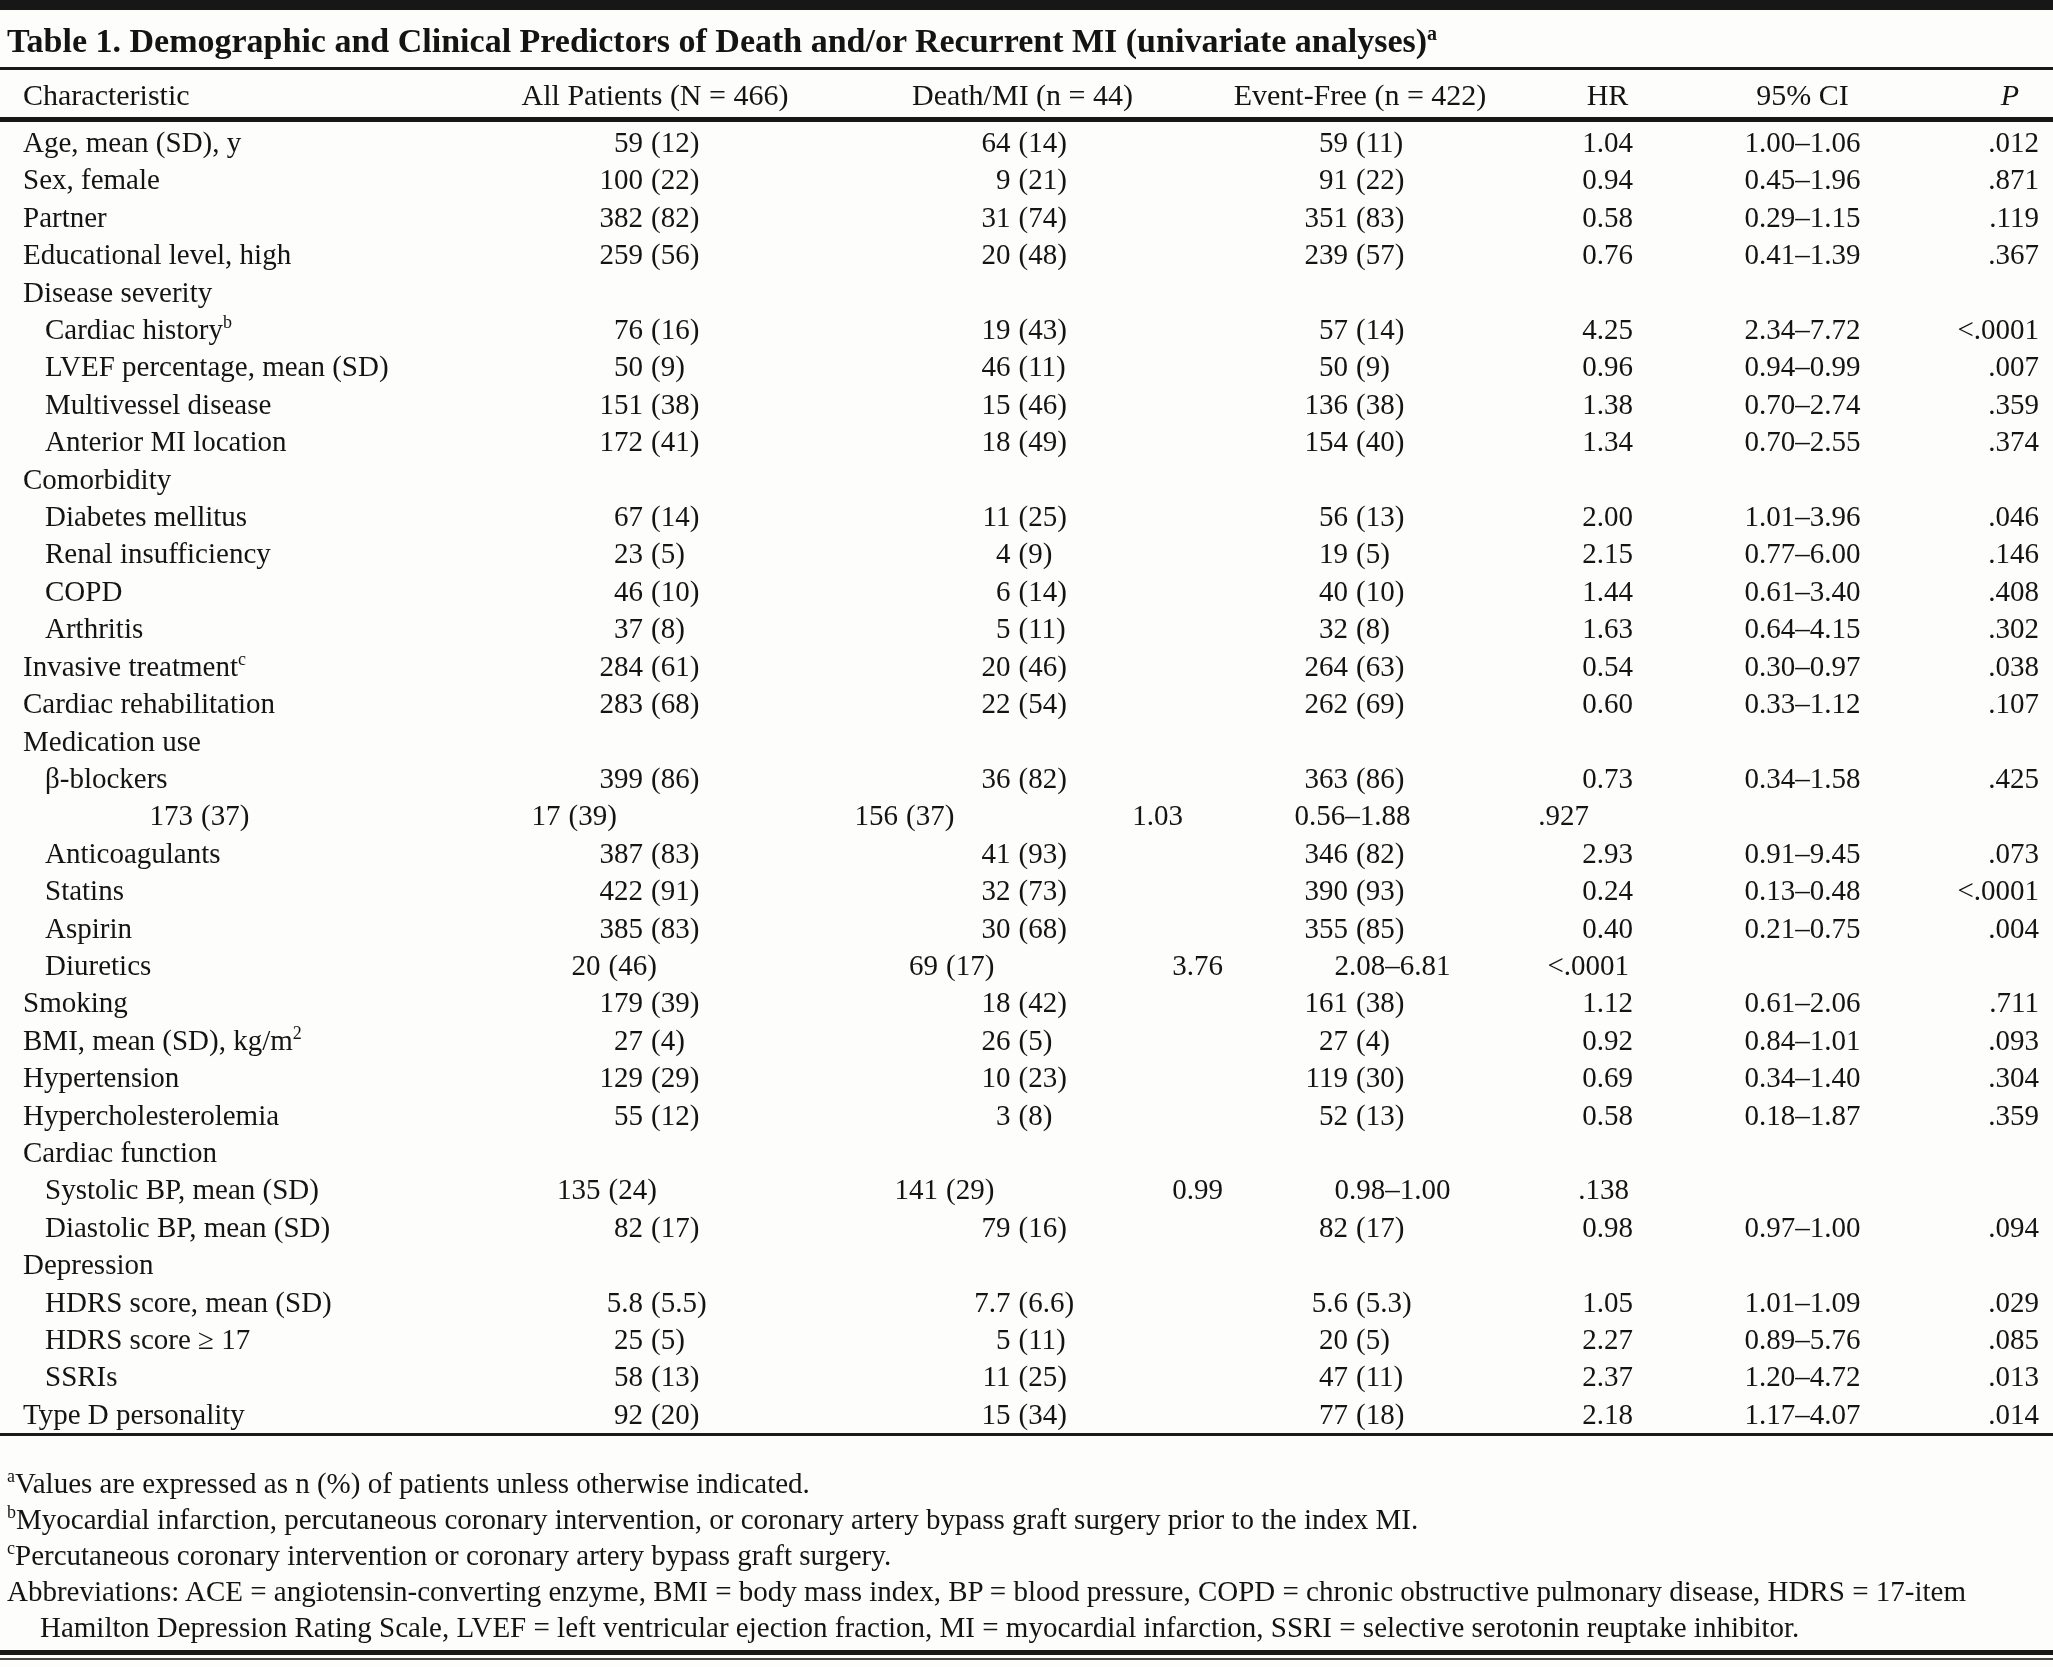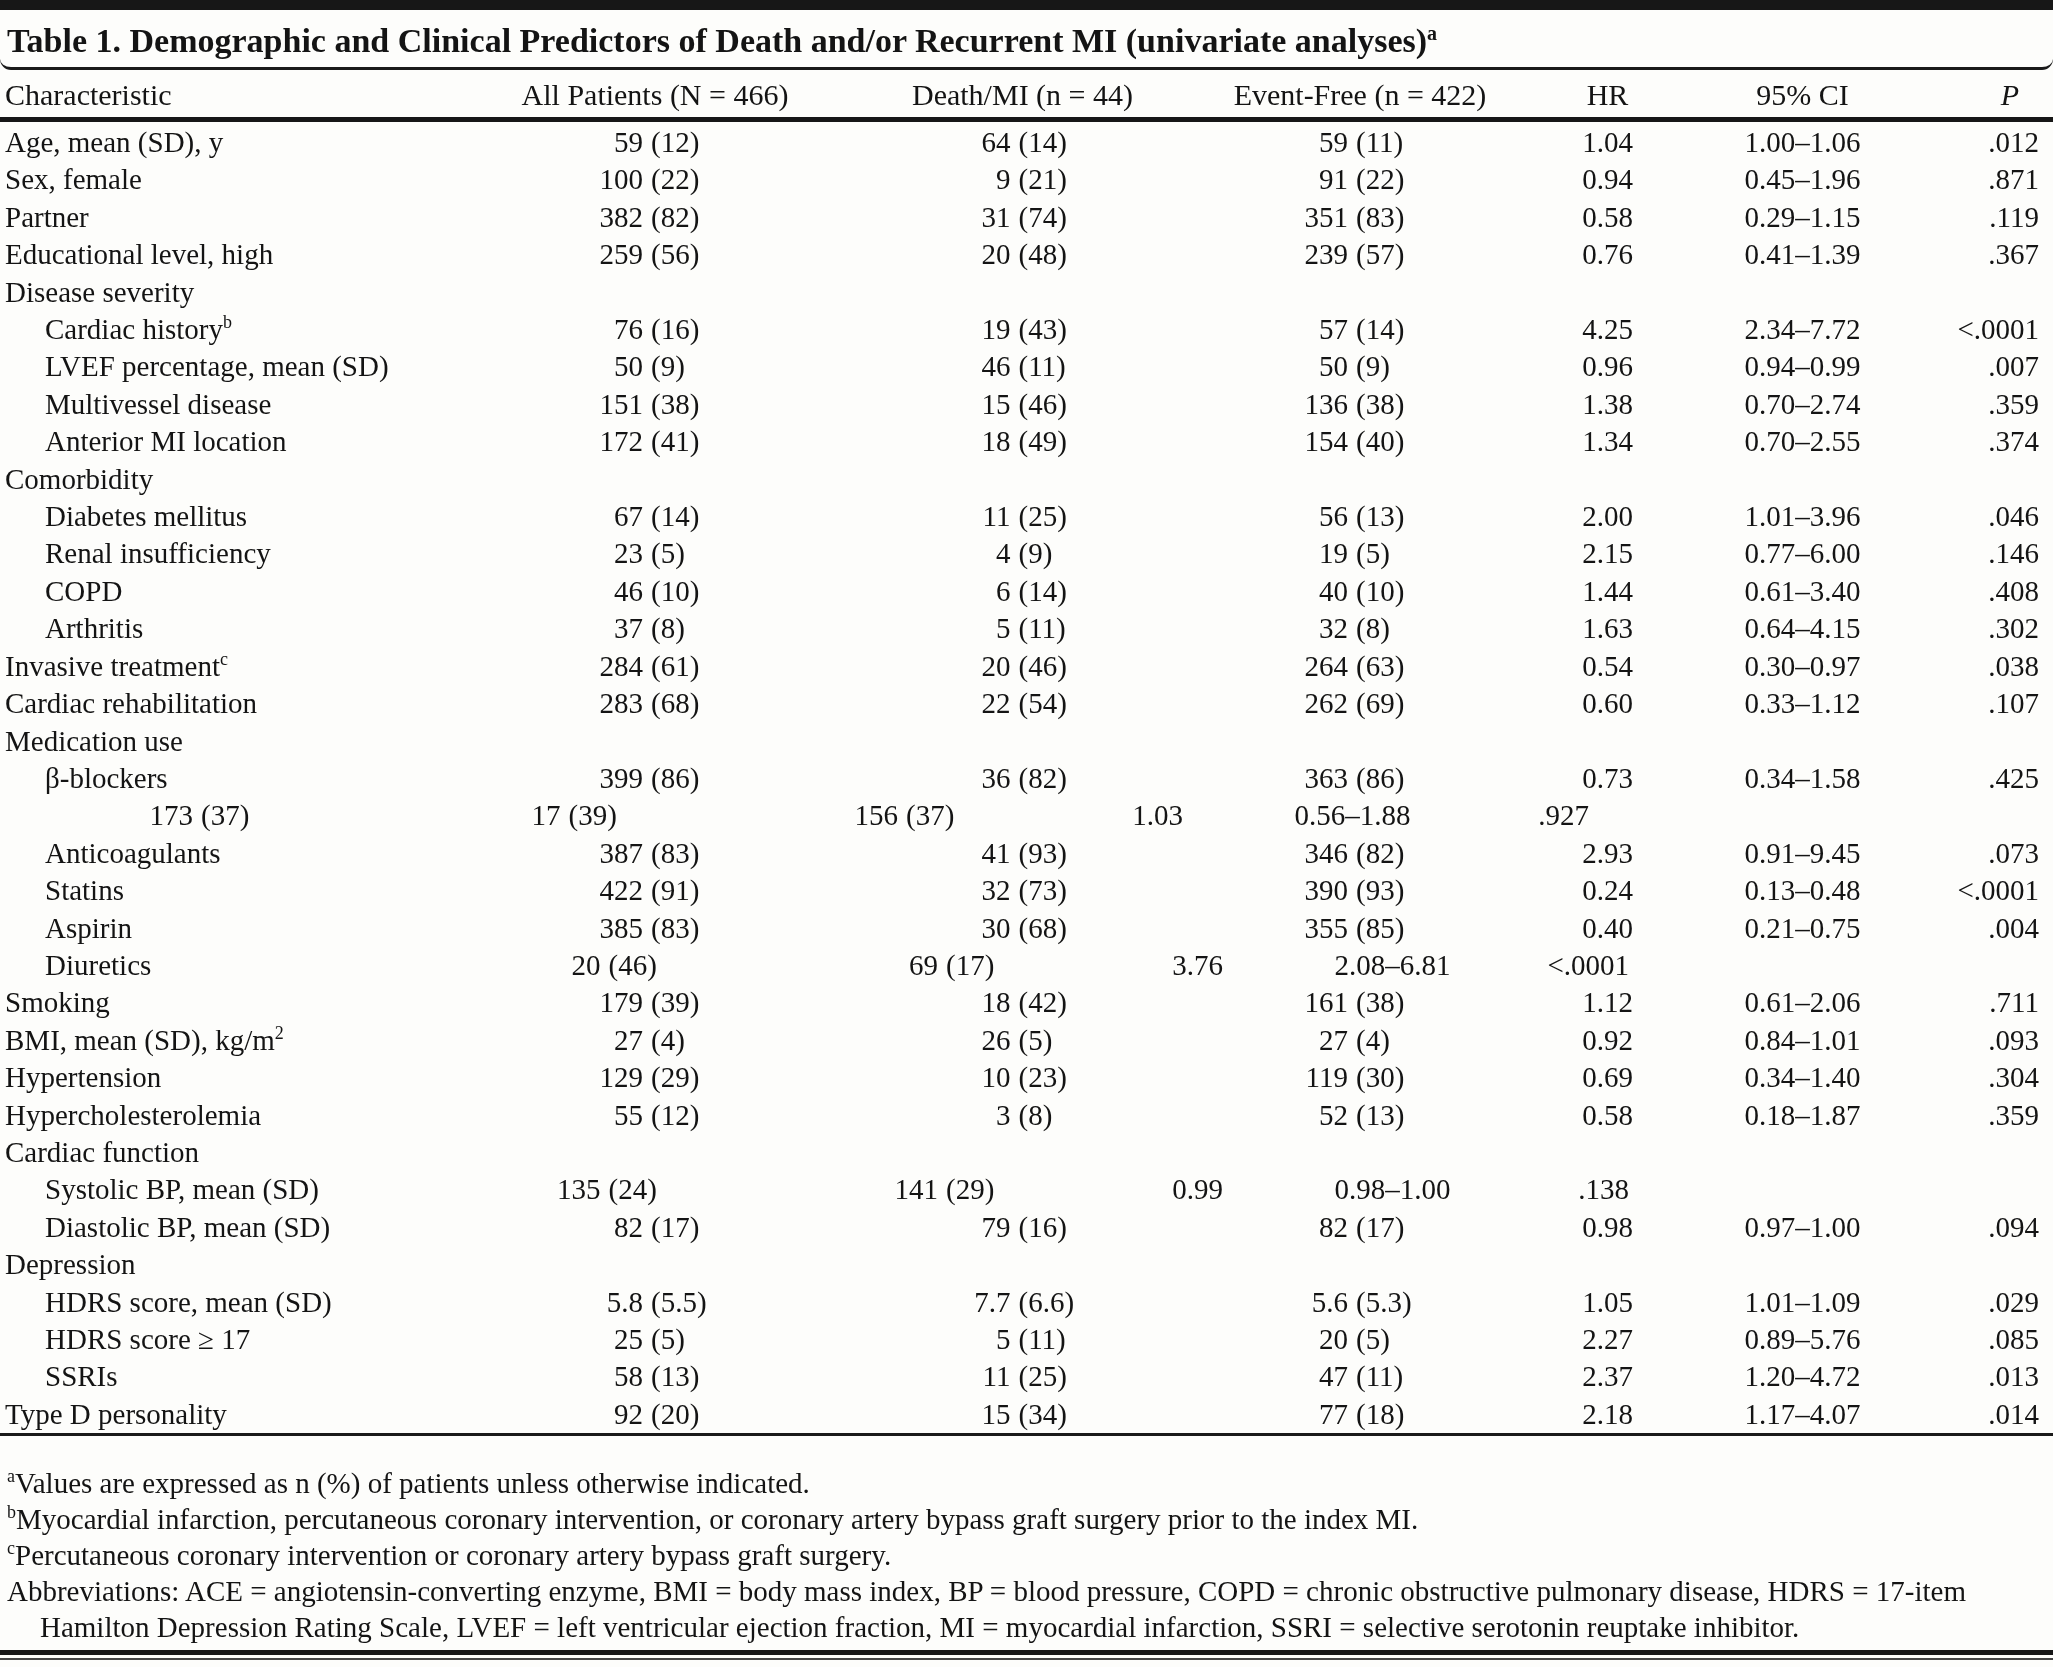--- a/index.html
+++ b/index.html
@@ -1,25 +1,25 @@
 <!DOCTYPE html>
 <html><head>
 <meta charset="utf-8">
 <style>
   * { margin:0; padding:0; box-sizing:border-box; }
   html,body { width:2053px; }
   body { font-family:"Liberation Serif", serif; background:#fdfdfb; color:#141414; }
   .page { width:2053px; height:1667px; background:#fdfdfb; overflow:hidden; }
   .toprule { height:10px; background:#171717; }
   .title { font-weight:bold; font-size:34px; line-height:37px; padding:12px 8px 8px 7px;
-           border-bottom:3px solid #1a1a1a;border-radius:11px; }
+           border-bottom:3px solid #1a1a1a; }
   .title sup { font-size:20px; vertical-align:super; line-height:0; }
   .hdr { display:flex; font-size:30px; line-height:31px; padding:9px 0 7px; border-bottom:5px solid #171717; }
   .c  { flex:0 0 auto; }
-  .c1 { width:450px; padding-left:5px; text-align:left; }
+  .c1 { width:450px; padding-left:23px; text-align:left; }
   .c2 { width:410px; } .c3 { width:325px; } .c4 { width:350px; }
   .c5 { width:145px; } .c6 { width:245px; } .c7 { width:128px; }
   .hdr .c2,.hdr .c3,.hdr .c4,.hdr .c5,.hdr .c6 { text-align:center; }
   .hdr .c7 { text-align:right; padding-right:34px; font-style:italic; }
   .rows { padding-top:2px; }
   .row { display:flex; font-size:29px; line-height:37.4px; }
   .row .c2,.row .c3,.row .c4 { display:flex; }
   .row .n { width:calc(50% - 12px); text-align:right; }
   .row .p { flex:1 1 auto; text-align:left; padding-left:8px; }
   .row .ctr { display:block; text-align:center; }

